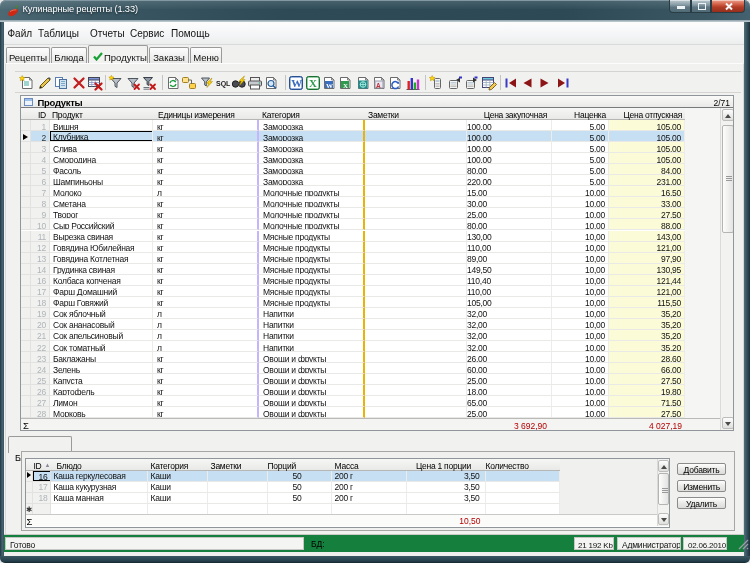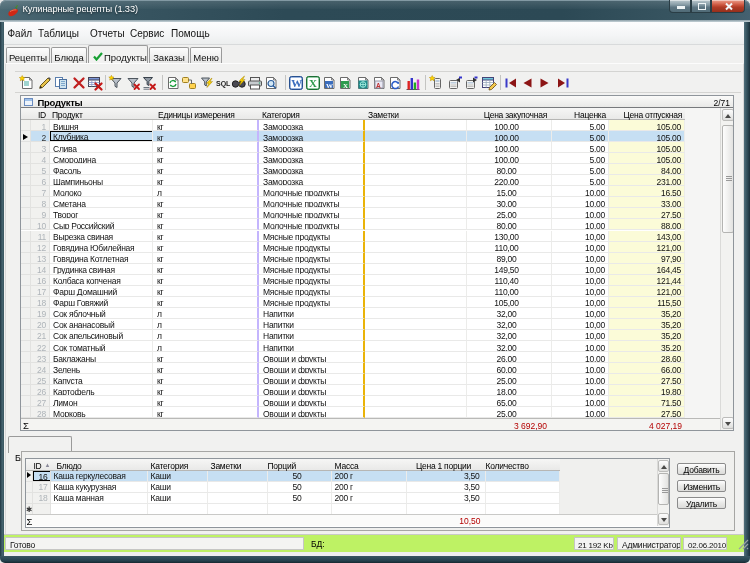--- a/index.html
+++ b/index.html
@@ -40,21 +40,21 @@
 .h{position:absolute;top:1.5px;font-size:8.5px;letter-spacing:-0.25px;color:#000;white-space:nowrap}
 #g1body{position:absolute;left:0;top:24.5px;width:664px;height:298.4px;background:#fff;overflow:hidden}
 .r{position:absolute;left:0;width:664px}
 .r .c{position:absolute;top:0;height:100%;font-size:8.5px;letter-spacing:-0.25px;color:#111;white-space:nowrap;overflow:hidden;border-bottom:1px solid #e9e9e8;padding-top:1.5px}
 .r .ind{position:absolute;left:0;top:0;width:10px;height:100%;background:#f1f1ef;border-right:1px solid #e2e2e0;border-bottom:1px solid #e2e2e0}
 .r .idc{left:10px;width:19px;background:#f1f1ef;border-right:1px solid #e2e2e0;text-align:right;padding-right:3px;color:#aeb4b9;border-bottom:1px solid #e2e2e0}
 .r .prod{left:29px;width:103px;padding-left:3px;border-right:1px solid #ececea}
 .r .unit{left:132px;width:106px;padding-left:4px;border-right:2px solid #c4b5fd}
 .r .cat{left:238px;width:106px;padding-left:4px;border-right:2px solid #eab308}
 .r .note{left:344px;width:102px;border-right:1px solid #ececea}
-.r .buy{left:446px;width:85px;text-align:center;padding-right:5px;border-right:1px solid #ececea}
+.r .buy{left:446px;width:85px;text-align:left;padding-right:5px;border-right:1px solid #ececea}
 .r .mk{left:531px;width:57px;text-align:right;padding-right:3px;border-right:1px solid #ececea}
 .r .sale{left:588px;width:76px;text-align:right;padding-right:3px;background:#fbfbd8;border-right:1px solid #ececea}
 .r.sel .c{background:#c6dff3}
 .r.sel .idc{background:#c6dff3;color:#222}
 .r.sel .ind{background:#f1f1ef}
 .arr{position:absolute;left:2px;top:2.5px;width:0;height:0;border-left:5px solid #000;border-top:3.2px solid transparent;border-bottom:3.2px solid transparent}
 .focusbox{position:absolute;left:0;top:0;width:103px;height:100%;border:1px solid #000;box-shadow:0 0 0 1px #5a6a79;padding-left:2px;padding-top:0.5px;line-height:9px}
 #g1sum{position:absolute;left:0;top:322.9px;width:699px;height:12px;background:#f4f4f2;border-top:1px solid #b9b9b7;font-size:8.5px}
 #g1sb{position:absolute;left:699px;top:12.5px;width:13px;height:322px;background:#f2f2f0;border-left:1px solid #dadad8}
 .sbbtn{position:absolute;left:0.5px;width:12px;height:12px;background:linear-gradient(to bottom,#fdfdfd,#dfdfdd);border:1px solid #bcbcba;border-radius:2px}
@@ -74,21 +74,21 @@
 .r2 .por{left:242px;width:64px;text-align:center;padding-right:4px;border-right:1px solid #ececea}
 .r2 .mas{left:306px;width:75px;padding-left:3px;border-right:1px solid #ececea}
 .r2 .pri{left:381px;width:79px;text-align:right;padding-right:5px;border-right:1px solid #ececea}
 .r2 .qty{left:460px;width:74px;border-right:1px solid #ececea}
 .r2.sel .c{background:#c6dff3}
 .r2.sel .idc{background:#c6dff3;color:#222}
 .r2.sel .ind{background:#f1f1ef}
 #g2sb{position:absolute;left:631px;top:0px;width:12px;height:67px;background:#f2f2f0;border-left:1px solid #dadad8}
 #g2sum{position:absolute;left:0;top:55px;width:631px;height:12px;border-top:1px solid #c9c9c7;font-size:8.5px;background:#fbfbfa}
 .btn{position:absolute;left:655px;width:49px;height:12px;background:linear-gradient(to bottom,#fefefe,#e9e9e7 50%,#dcdcda);border:1px solid #8b8b8b;border-radius:2px;font-size:8.5px;text-align:center;color:#000;padding-top:1px;letter-spacing:-0.2px}
-#status{position:absolute;left:4px;top:534px;width:740px;height:18px;background:#bef264;border-top:1px solid #c9c9c7}
+#status{position:absolute;left:4px;top:534px;width:740px;height:18px;background:#15803d;border-top:1px solid #c9c9c7}
 .sp{position:absolute;top:2px;height:13px;border:1px solid #c6c6c4;background:#f4f4f2;font-size:8.5px;letter-spacing:-0.2px;color:#111;white-space:nowrap;overflow:hidden}
 </style></head><body>
 <div id="win">
  <div id="titlebar">
   <svg id="tb-ic" viewBox="0 0 16 16">
         <path d="M10.2 4.8 C10 3.4 11 2.6 12 3" stroke="#4a8a2e" stroke-width="1.3" fill="none"></path>
         <path d="M11.5 5.2 l-2.8 -1.2 1.8 2z" fill="#3f7d2a"></path>
         <path d="M3.2 12.8 C1.6 11.6 2 9 4.6 7.6 C7.4 6.1 10.6 5.4 11.6 6.6 C12.8 8.1 10.6 11 7.6 12.5 C5.8 13.4 4.2 13.5 3.2 12.8 Z" fill="#cf2714"></path>
         <path d="M4 8.6 C5.6 7.4 8.6 6.6 10.4 6.9" stroke="#ef7a5a" stroke-width="0.9" fill="none"></path>
       </svg>
@@ -482,21 +482,21 @@
 </div>
 <div class="r" style="top:143.65px;height:11.05px">
 <div class="ind"></div>
 <div class="c idc">14</div>
 <div class="c prod">Грудинка свиная</div>
 <div class="c unit">кг</div>
 <div class="c cat">Мясные продукты</div>
 <div class="c note"></div>
 <div class="c buy">149,50</div>
 <div class="c mk">10,00</div>
-<div class="c sale">164,45</div>
+<div class="c sale">130,95</div>
 
 </div>
 <div class="r" style="top:154.70px;height:11.05px">
 <div class="ind"></div>
 <div class="c idc">16</div>
 <div class="c prod">Колбаса копченая</div>
 <div class="c unit">кг</div>
 <div class="c cat">Мясные продукты</div>
 <div class="c note"></div>
 <div class="c buy">110,40</div>

